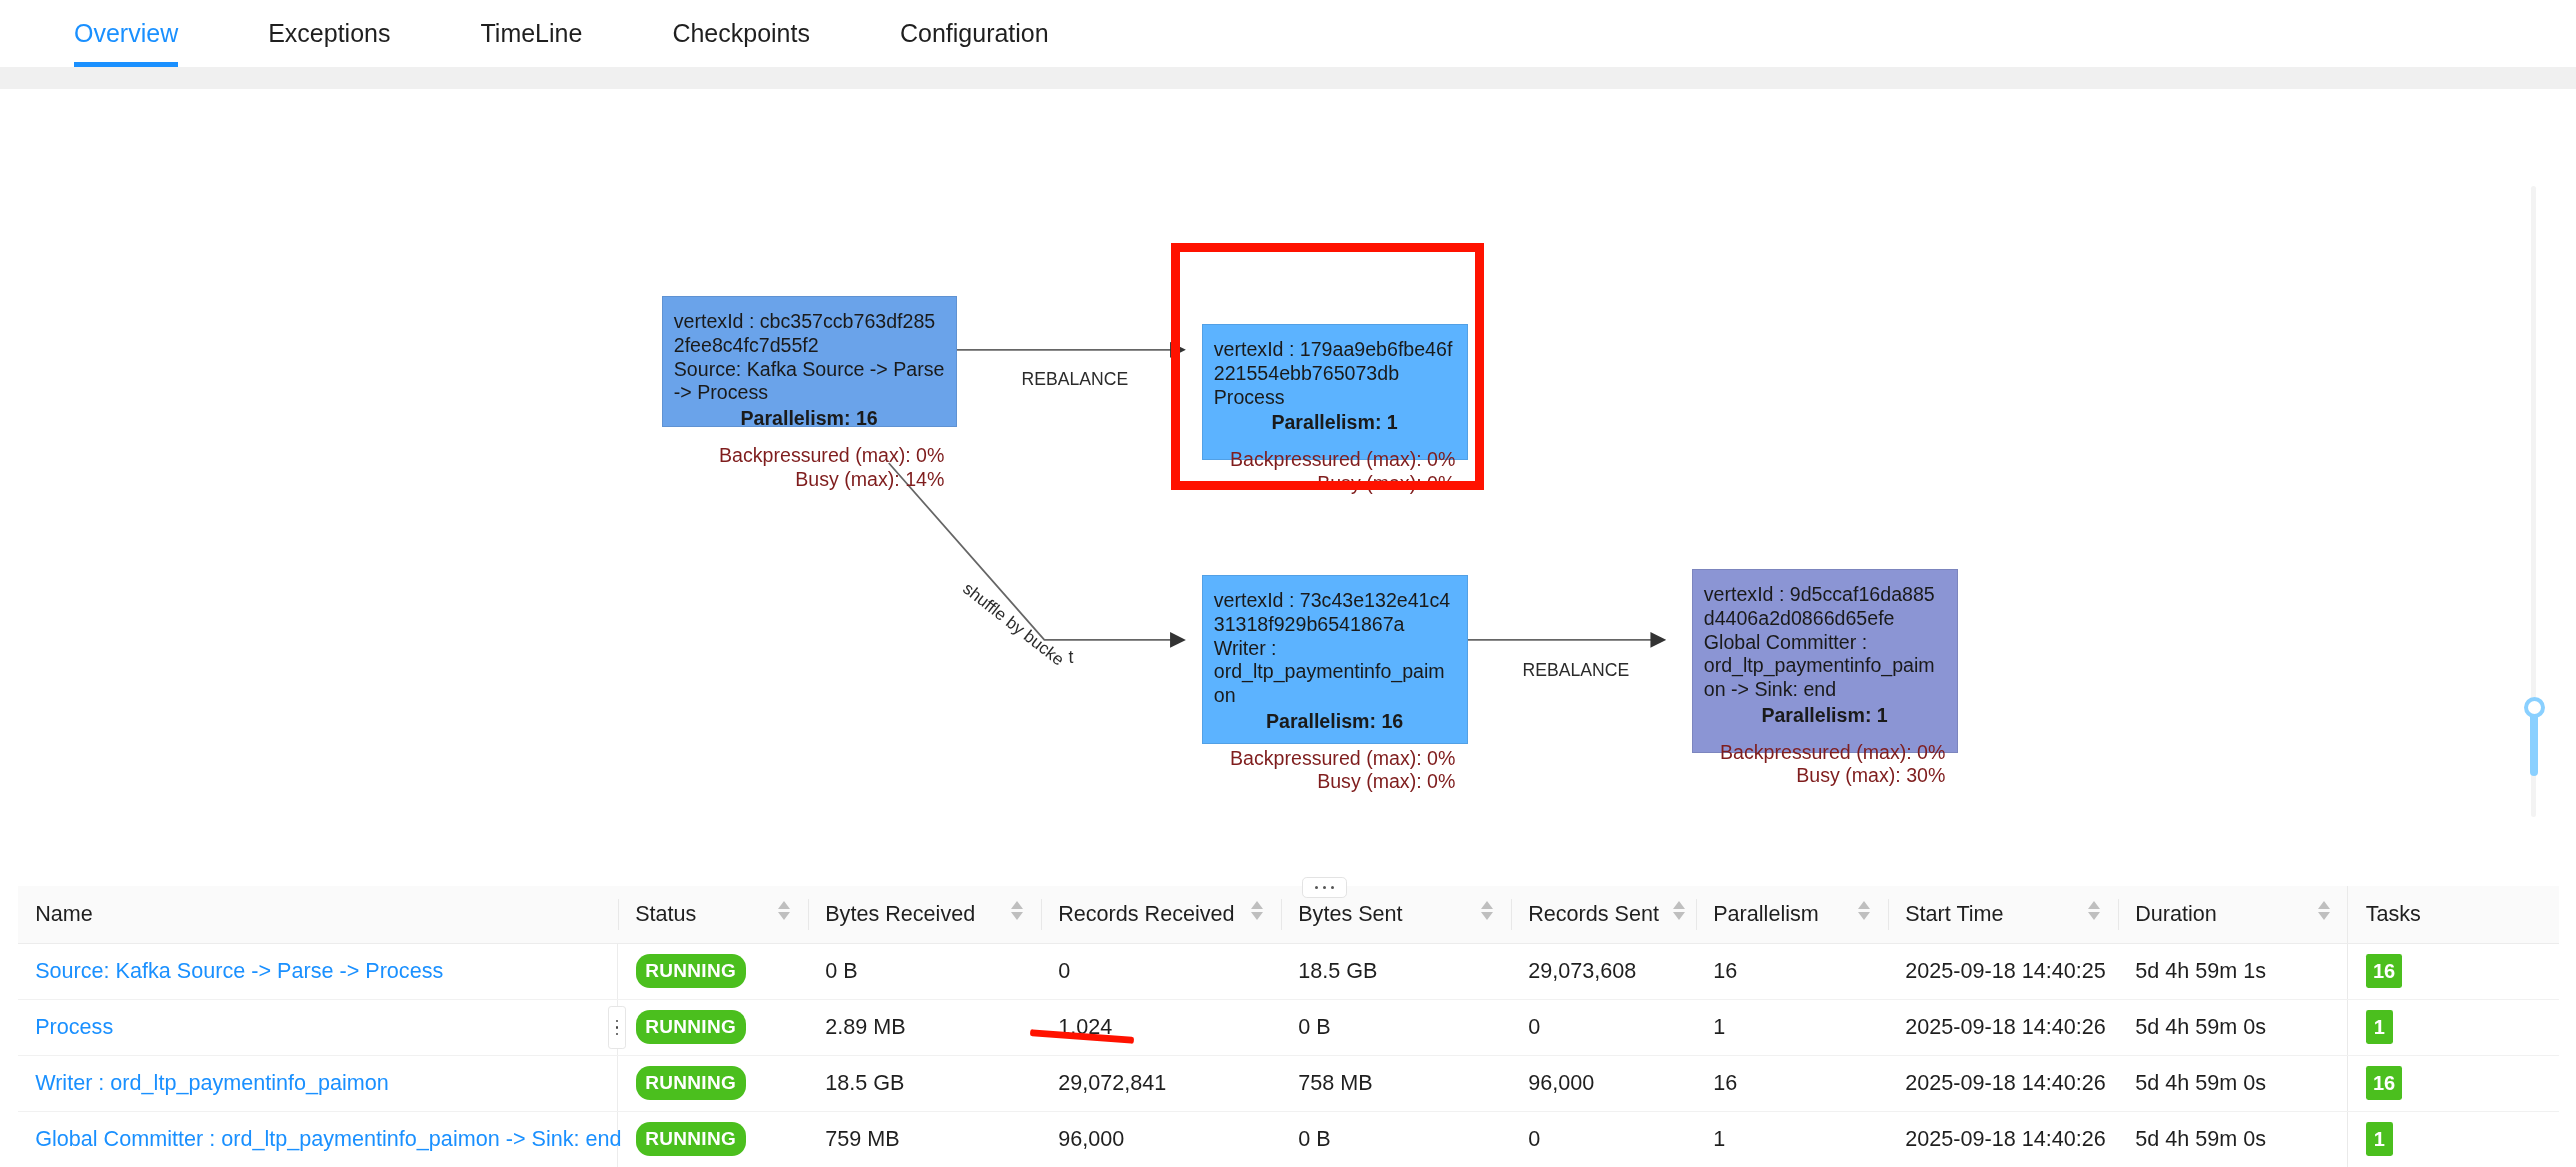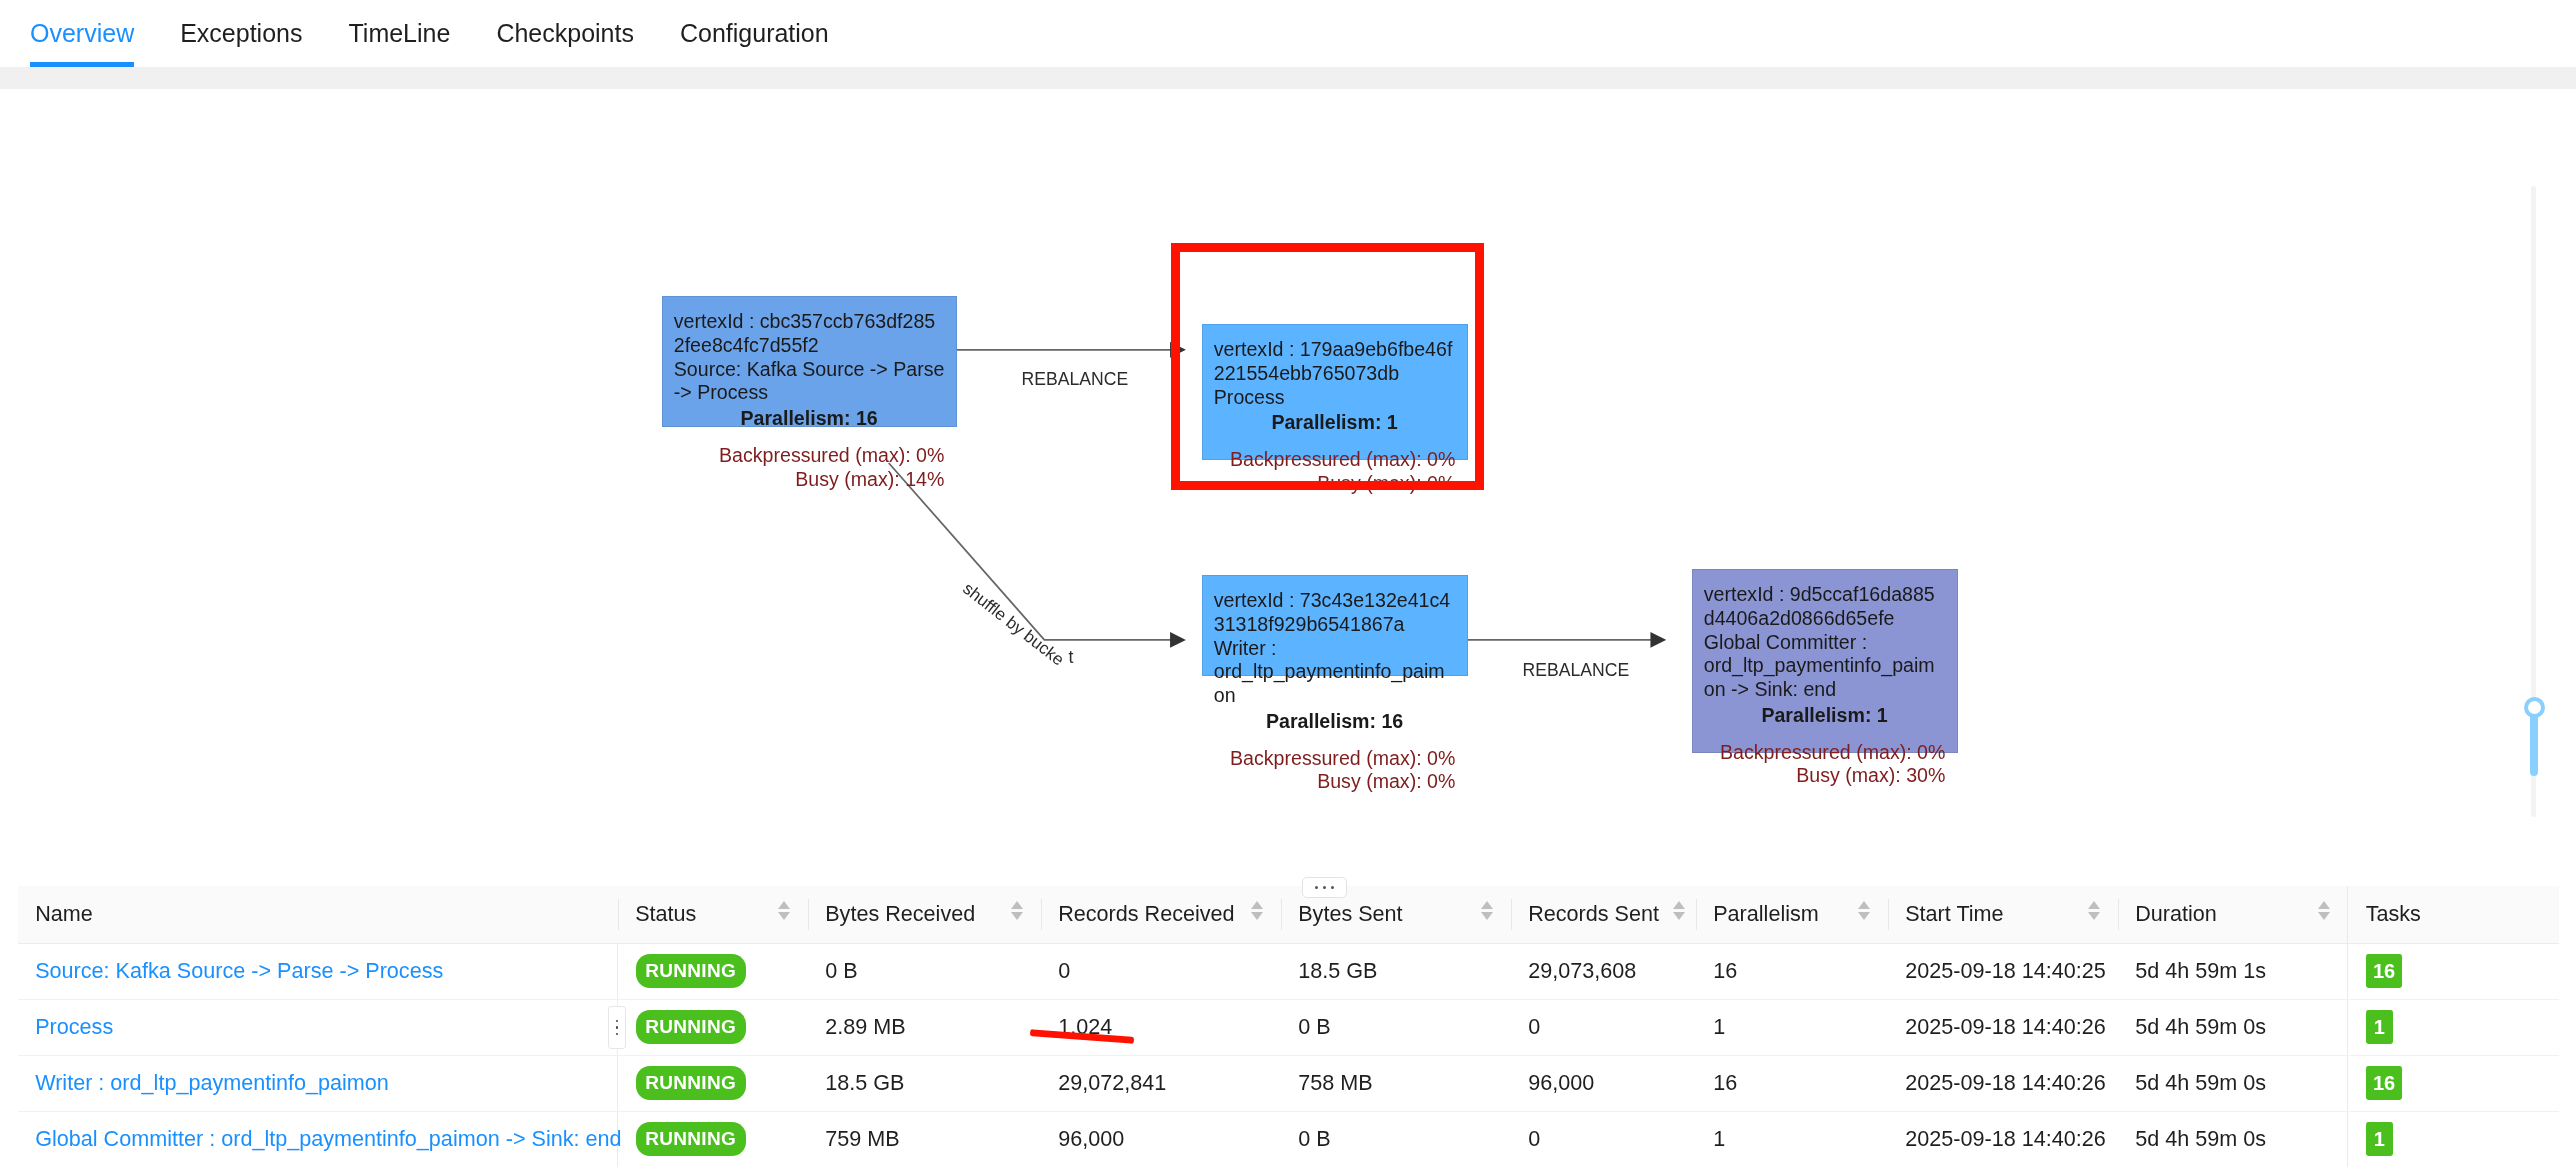--- a/index.html
+++ b/index.html
@@ -22,20 +22,21 @@
   .tab {
     position: relative;
     height: 67px;
     display: flex; align-items: center;
     padding: 0 0 0 0;
     margin-right: 46px;
     font-size: 25px;
     color: #1f1f1f;
     cursor: pointer;
     white-space: nowrap;
+    margin-left: 44px;
   }
   .tab.active { color: #1a90ff; }
   .tab.active::after {
     content: "";
     position: absolute;
     left: 0; right: 0; bottom: 0;
     height: 4.8px;
     background: #1a90ff;
   }
 
@@ -317,21 +318,21 @@
       <span class="vid">vertexId : 179aa9eb6fbe46f221554ebb765073db</span>
       <span class="opname">Process</span>
       <span class="par">Parallelism: 1</span>
       <span class="metrics">
         <span>Backpressured (max): 0%</span>
         <span>Busy (max): 0%</span>
       </span>
     </div>
     <div class="highlight-box" style="left:1152px; top:153px; width:313px; height:247px;"></div>
 
-    <div class="node blue-bright" style="left:1183px; top:485px; width:266px; height:101px;">
+    <div class="node blue-bright" style="left:1183px; top:485px; width:266px; height:169px;">
       <span class="vid">vertexId : 73c43e132e41c431318f929b6541867a</span>
       <span class="opname">Writer : ord_ltp_paymentinfo_paimon</span>
       <span class="par">Parallelism: 16</span>
       <span class="metrics">
         <span>Backpressured (max): 0%</span>
         <span>Busy (max): 0%</span>
       </span>
     </div>
 
     <div class="node periwinkle" style="left:1673px; top:479px; width:266px; height:184px;">

